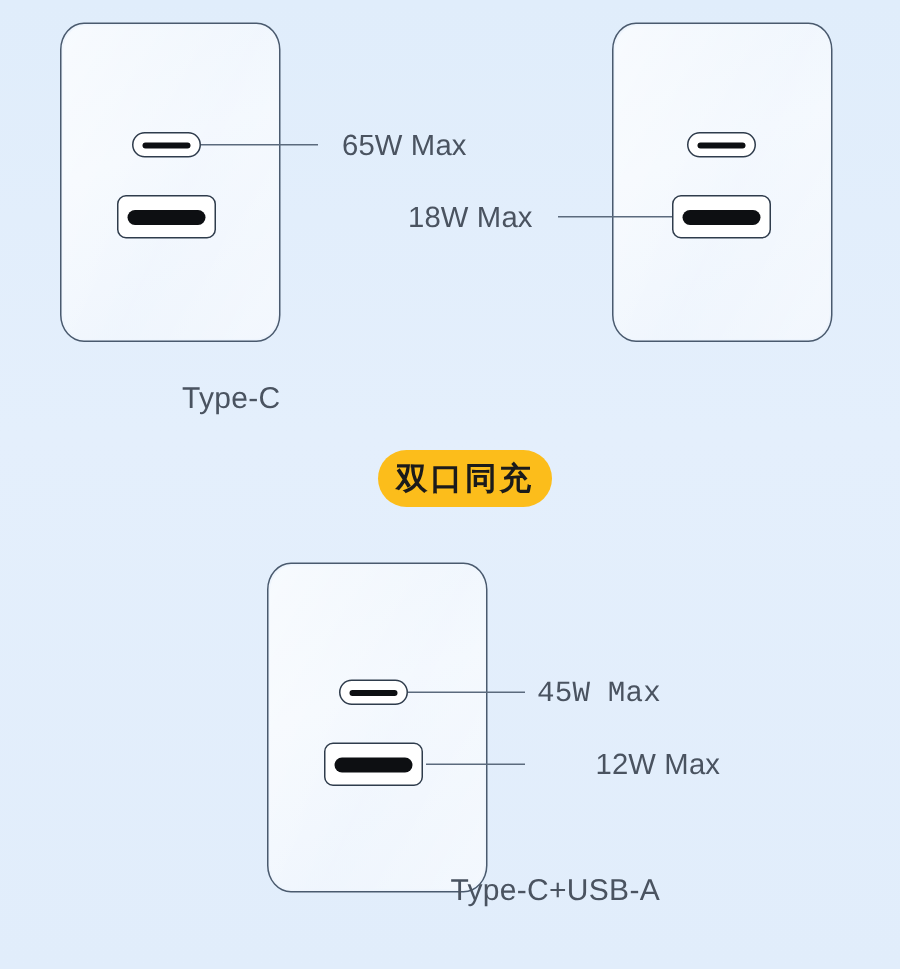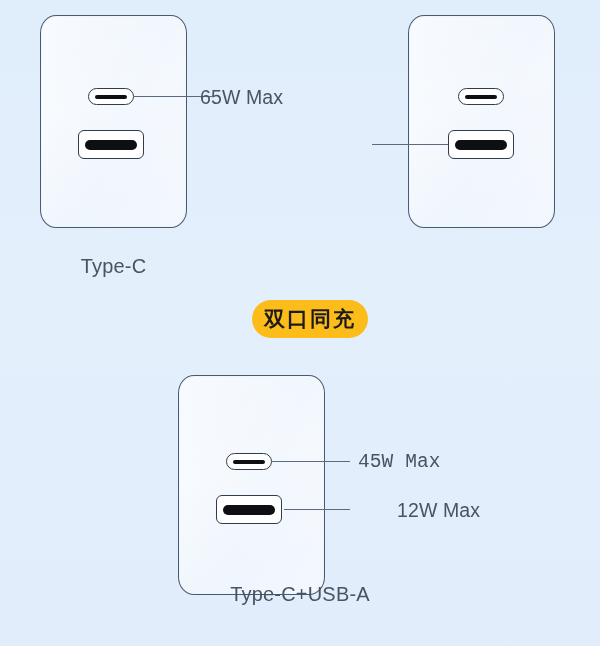--- a/index.html
+++ b/index.html
@@ -102,21 +102,21 @@
   }
 
   
   .caption {
     position: absolute;
     font-size: 20px;
     color: #4a5360;
     letter-spacing: 0.2px;
     white-space: nowrap;
     line-height: 1;
-    text-align: center;
+    text-align: right;
     z-index: 4;
   }
 
   
   .badge {
     position: absolute;
     display: flex;
     align-items: center;
     justify-content: center;
     background: #fcbd1b;
@@ -139,36 +139,37 @@
   <div class="port-c" style="left:88px; top:88px;">
     <i></i>
   </div>
 
   <div class="port-a" style="left:78px; top:130px;">
     <i></i>
   </div>
 
   <div class="leader" style="left:134px; top:96px; width:78px;"></div>
 
-  <div class="callout" style="left:200px; top:88px;">65W Max</div>
+  <div class="callout" style="left:228px; top:88px;">65W Max</div>
 
   <div class="caption" style="left:40px; top:256px; width:147px;">Type-C</div>
 
   <div class="charger" style="left:408px; top:15px; width:147px; height:213px;"></div>
 
   <div class="port-c" style="left:458px; top:88px;">
     <i></i>
   </div>
 
   <div class="port-a" style="left:448px; top:130px;">
     <i></i>
   </div>
 
   <div class="leader" style="left:372px; top:144px; width:76px;"></div>
 
+  <div class="callout" style="left:272px; top:136px;">18W Max</div>
 
 
   <div class="badge" style="left:252px; top:300px; width:116px; height:38px;">双口同充</div>
 
   <div class="charger" style="left:178px; top:375px; width:147px; height:220px;"></div>
 
   <div class="port-c" style="left:226px; top:453px;">
     <i></i>
   </div>
 

